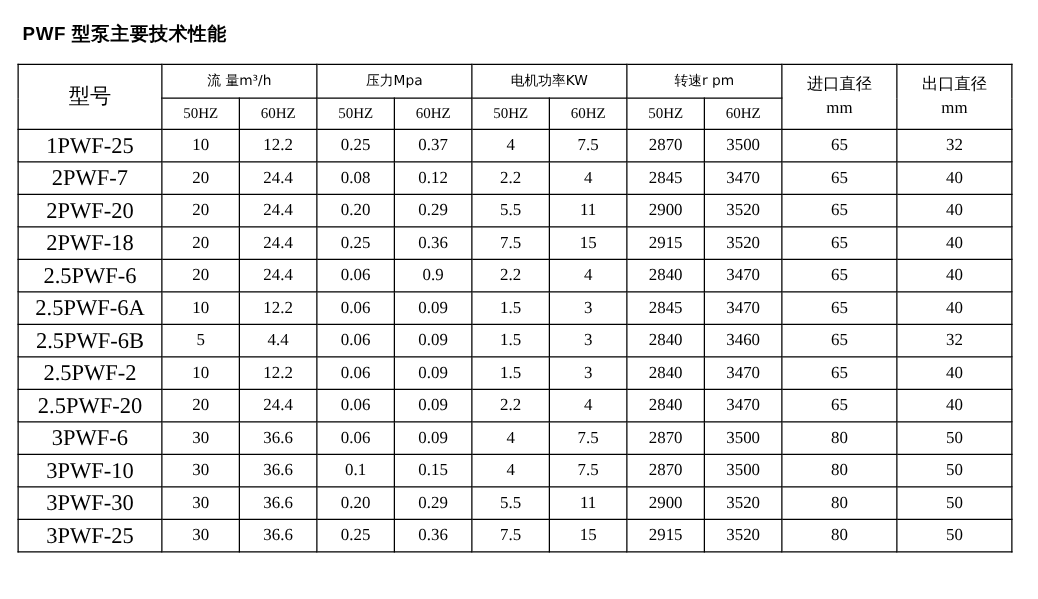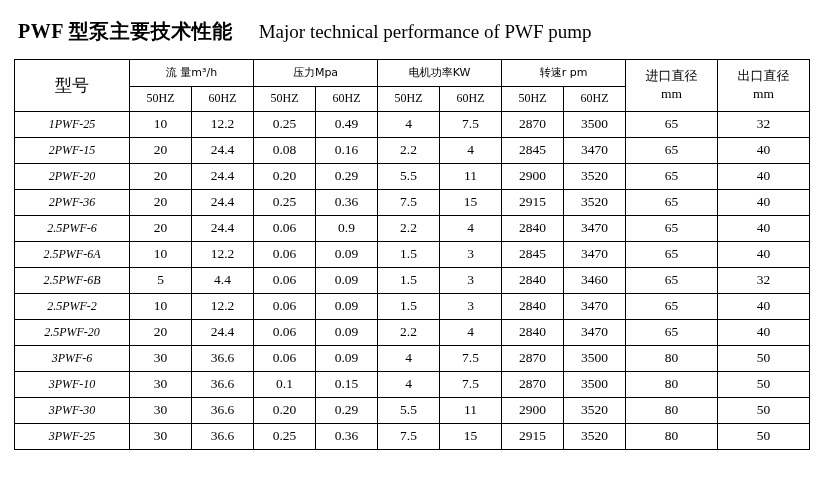--- a/index.html
+++ b/index.html
@@ -22,22 +22,22 @@
     padding: 18px 14px 0 14px;
   }
   .title-row {
     display: flex;
     align-items: baseline;
     gap: 26px;
     padding-left: 4px;
     margin-bottom: 14px;
   }
   .title-cn {
-    font-family: Liberation Serif, serif;
-    font-size: 20px;
+    font-family: Liberation Sans, sans-serif;
+    font-size: 15px;
     font-weight: bold;
     letter-spacing: 0.5px;
     white-space: nowrap;
   }
   .title-en {
     font-family: "Liberation Serif", serif;
     font-size: 19px;
     font-weight: normal;
     white-space: nowrap;
   }
@@ -90,35 +90,33 @@
     font-weight: normal;
     display: block;
     margin-top: 3px;
   }
   table.spec tbody td {
     height: 25px;
   }
   td.model {
     text-align: left;
     padding-left: 8px;
-    font-size: 12px;
-    font-style: italic;
+    font-size: 18px;
   }
   .c-model { width: 115px; }
   .c-num   { width: 62px; }
   .c-inout { width: 92px; }
 </style>
 </head>
 <body>
 
 <div class="page">
 
   <div class="title-row">
     <span class="title-cn">PWF 型泵主要技术性能</span>
-    <span class="title-en">Major technical performance of PWF pump</span>
   </div>
 
   <table class="spec">
     <colgroup>
       <col class="c-model">
       <col class="c-num">
         <col class="c-num">
       <col class="c-num">
         <col class="c-num">
       <col class="c-num">
@@ -154,34 +152,34 @@
         <th class="hdr-sub">50HZ</th>
         <th class="hdr-sub">60HZ</th>
       </tr>
     </thead>
     <tbody>
       <tr>
         <td class="model">1PWF-25</td>
         <td>10</td>
         <td>12.2</td>
         <td>0.25</td>
-        <td>0.49</td>
+        <td>0.37</td>
         <td>4</td>
         <td>7.5</td>
         <td>2870</td>
         <td>3500</td>
         <td>65</td>
         <td>32</td>
       </tr>
       <tr>
-        <td class="model">2PWF-15</td>
+        <td class="model">2PWF-7</td>
         <td>20</td>
         <td>24.4</td>
         <td>0.08</td>
-        <td>0.16</td>
+        <td>0.12</td>
         <td>2.2</td>
         <td>4</td>
         <td>2845</td>
         <td>3470</td>
         <td>65</td>
         <td>40</td>
       </tr>
       <tr>
         <td class="model">2PWF-20</td>
         <td>20</td>
@@ -189,21 +187,21 @@
         <td>0.20</td>
         <td>0.29</td>
         <td>5.5</td>
         <td>11</td>
         <td>2900</td>
         <td>3520</td>
         <td>65</td>
         <td>40</td>
       </tr>
       <tr>
-        <td class="model">2PWF-36</td>
+        <td class="model">2PWF-18</td>
         <td>20</td>
         <td>24.4</td>
         <td>0.25</td>
         <td>0.36</td>
         <td>7.5</td>
         <td>15</td>
         <td>2915</td>
         <td>3520</td>
         <td>65</td>
         <td>40</td>

